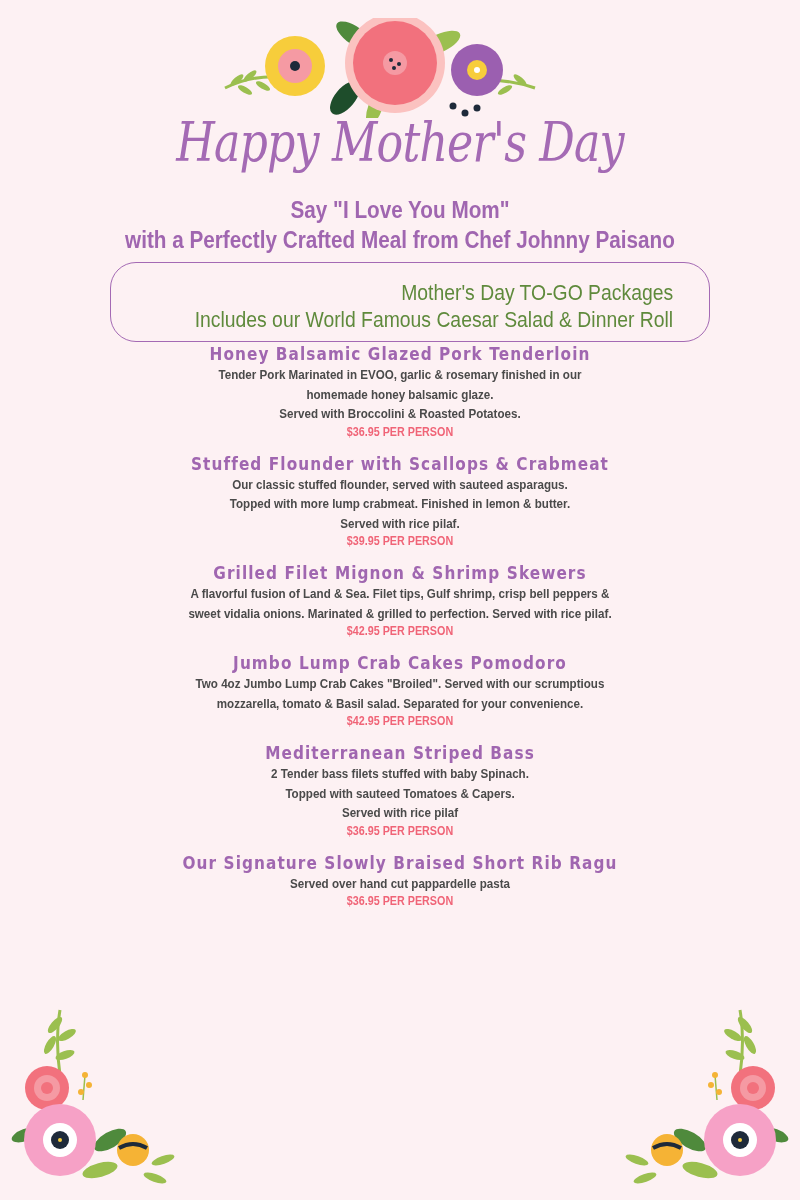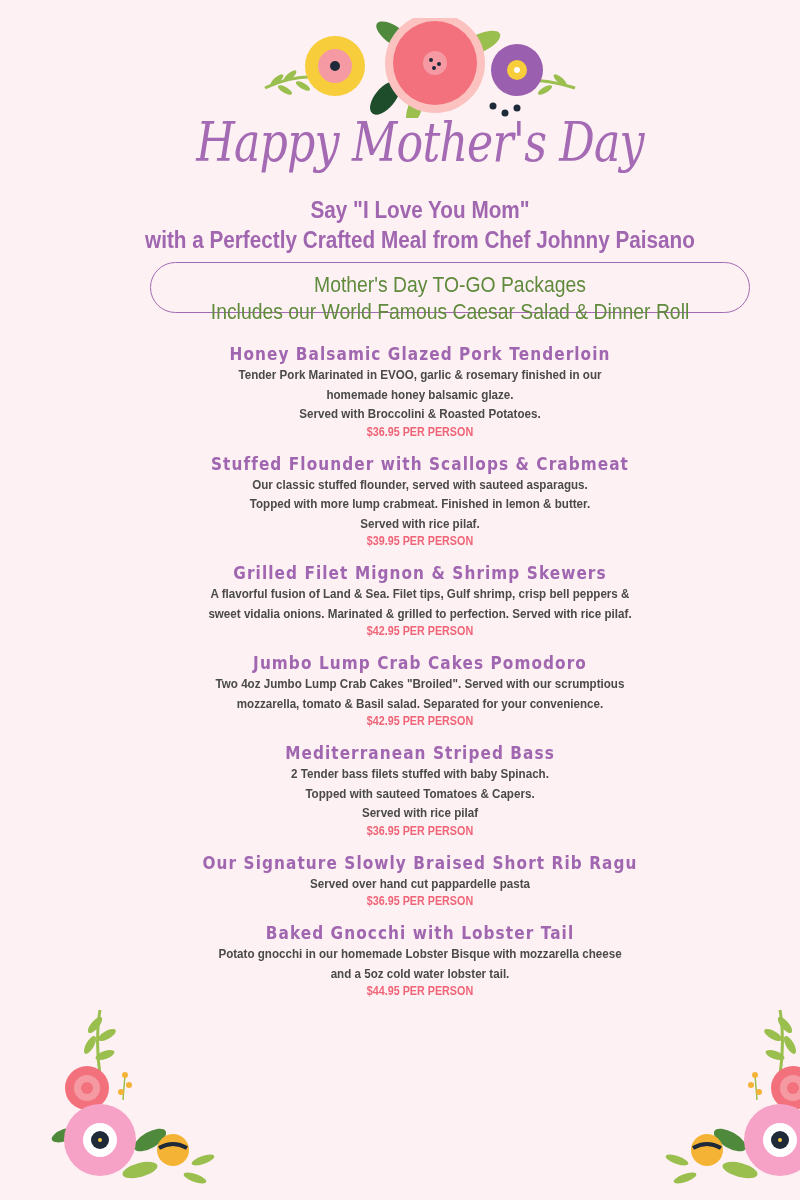--- a/index.html
+++ b/index.html
@@ -2,21 +2,21 @@
 <html><head>
 <meta charset="utf-8">
 <style>
   html, body { margin: 0; padding: 0; }
   body {
     width: 800px; height: 1200px; overflow: hidden;
     background: #fdf1f3;
     position: relative;
     font-family: "Liberation Sans", sans-serif;
   }
-  .page { position: absolute; inset: 0; margin-left: 40px; }
+  .page { position: absolute; inset: 0; }
 
   .top-floral { position: absolute; left: 215px; top: 18px; width: 330px; height: 100px; }
   .corner-left { position: absolute; left: 5px; top: 1000px; width: 175px; height: 195px; }
   .corner-right { position: absolute; left: 620px; top: 1000px; width: 175px; height: 195px; transform: scaleX(-1); }
 
   .headline {
     position: absolute; left: 0; right: 0; top: 108px;
     text-align: center;
     font-family: "DejaVu Serif", serif;
     font-style: italic;
@@ -30,26 +30,26 @@
     position: absolute; left: 0; right: 0; top: 194px;
     text-align: center; color: #a066b0;
     font-family: "Liberation Sans Narrow", "Liberation Sans", sans-serif;
     font-weight: bold;
     line-height: 32px;
   }
   .tagline .l1 { font-size: 23px; display: block; transform: scaleX(0.9); }
   .tagline .l2 { font-size: 23px; display: block; transform: scaleX(0.9); margin-top: -2px; }
 
   .package-box {
-    position: absolute; left: 110px; top: 262px; width: 600px; height: 51px;
+    position: absolute; left: 110px; top: 262px; width: 600px; height: 80px;
     border: 1.5px solid #a46ab4; border-radius: 26px;
     box-sizing: border-box;
-    text-align: center; color: #5f8a3c;
+    text-align: right; color: #5f8a3c;
     font-size: 22px; line-height: 27px;
-    padding-top: 8px;
+    padding-top: 16px;
   }
   .package-box span { display: block; transform: scaleX(0.88); }
 
   .menu { position: absolute; left: 0; right: 0; top: 343px; text-align: center; }
   .item { margin-bottom: 12px; }
   .item-title {
     color: #a066b0; font-weight: bold; font-size: 17px;
     letter-spacing: 1.2px; line-height: 22px;
     font-family: "DejaVu Sans", sans-serif;
     transform: scaleX(0.9);
@@ -164,26 +164,20 @@
       <div class="item-price">$36.95 PER PERSON</div>
     </div>
 
     <div class="item">
       <div class="item-title">Our Signature Slowly Braised Short Rib Ragu</div>
       <div class="item-desc">Served over hand cut pappardelle pasta</div>
       <div class="item-price">$36.95 PER PERSON</div>
     </div>
 
 
-    <div class="item">
-      <div class="item-title">Baked Gnocchi with Lobster Tail</div>
-      <div class="item-desc">Potato gnocchi in our homemade Lobster Bisque with mozzarella cheese</div>
-      <div class="item-desc">and a 5oz cold water lobster tail.</div>
-      <div class="item-price">$44.95 PER PERSON</div>
-    </div>
 
   </div>
 
   <svg class="corner-left" viewBox="0 0 175 195">
     <path d="M55 75 Q50 40 55 10" stroke="#9bbf4f" stroke-width="3" fill="none"></path>
     <ellipse cx="50" cy="25" rx="10" ry="4" fill="#9bbf4f" transform="rotate(-50 50 25)"></ellipse>
     <ellipse cx="62" cy="35" rx="10" ry="4" fill="#9bbf4f" transform="rotate(-30 62 35)"></ellipse>
     <ellipse cx="45" cy="45" rx="10" ry="4" fill="#9bbf4f" transform="rotate(-60 45 45)"></ellipse>
     <ellipse cx="60" cy="55" rx="10" ry="4" fill="#9bbf4f" transform="rotate(-20 60 55)"></ellipse>
     <circle cx="42" cy="88" r="22" fill="#f2717d"></circle>

